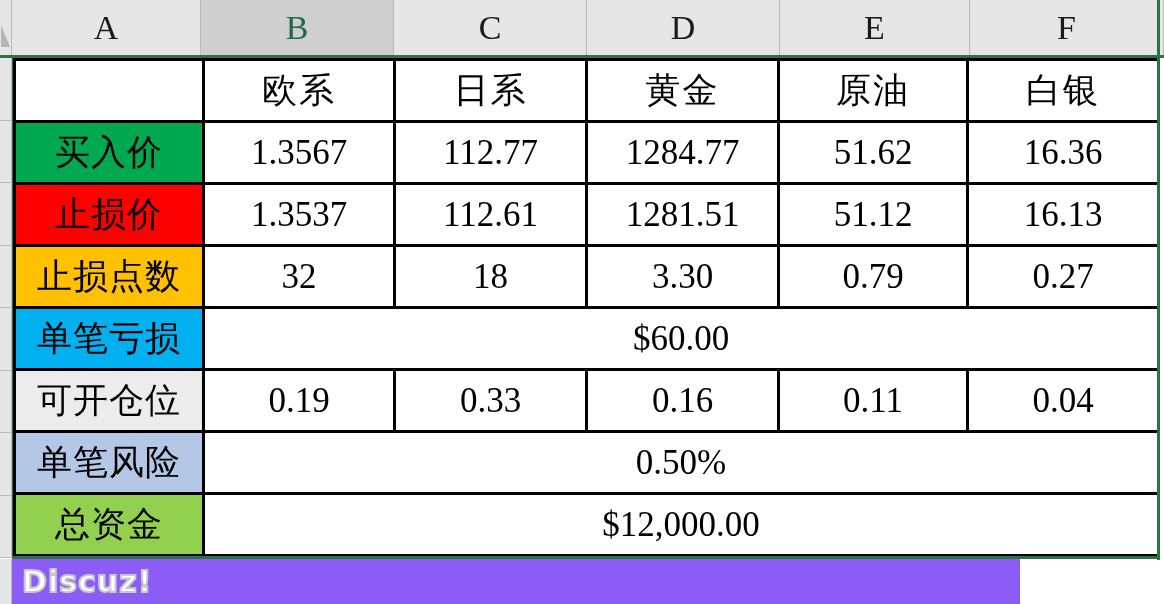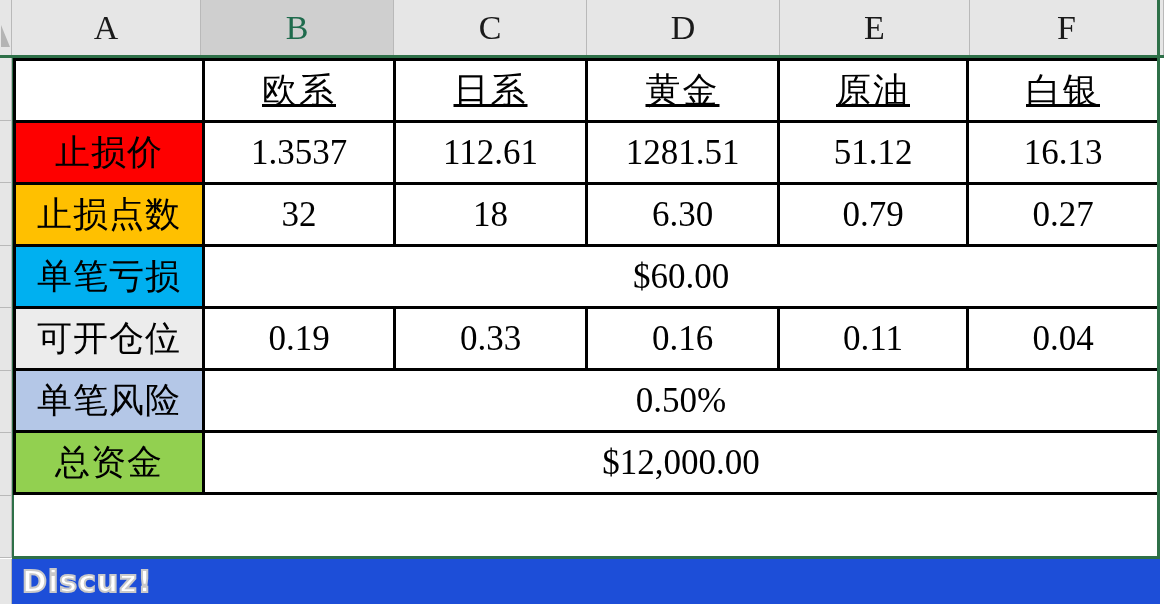--- a/index.html
+++ b/index.html
@@ -123,21 +123,20 @@
     font-family: "DejaVu Serif", "Liberation Serif", serif;
     letter-spacing: 1px;
   }
   td.blank-corner { background: #ffffff; border-color: #000000; }
 
   td.hdr {
     color: #c5590f;
     font-size: 36px;
     font-family: "DejaVu Serif", "Liberation Serif", serif;
     letter-spacing: 2px;
-    text-decoration: underline;
   }
 
   .bg-green  { background: #00a850 !important; }
   .bg-red    { background: #fe0000 !important; margin-left: 46px; }
   .bg-amber  { background: #ffc000 !important; }
   .bg-cyan   { background: #00b0f0 !important; }
   .bg-gray   { background: #ececec !important; margin-left: 28px; }
   .bg-blue   { background: #b4c7e7 !important; margin-left: 28px; }
   .bg-olive  { background: #92d050 !important; }
 
@@ -165,23 +164,23 @@
     width: 2px;
     height: 500px;
     background: #2e7048;
   }
 
   
   .watermark-strip {
     position: absolute;
     left: 0;
     top: 559px;
-    width: 1160px;
+    width: 1020px;
     height: 45px;
-    background: #1d4ed8;
+    background: #8b5cf6;
     display: flex;
     align-items: center;
   }
   .wm-gutter {
     width: 12px;
     height: 45px;
     background: #e6e6e6;
     border-right: 1px solid #b9b9b9;
     box-sizing: border-box;
     flex: 0 0 12px;
@@ -239,35 +238,43 @@
     <tbody>
       <tr>
         <td class="blank-corner"></td>
         <td class="hdr">欧系</td>
         <td class="hdr">日系</td>
         <td class="hdr">黄金</td>
         <td class="hdr">原油</td>
         <td class="hdr">白银</td>
       </tr>
 
+      <tr>
+        <td class="label bg-green">买入价</td>
+        <td>1.3567</td>
+        <td>112.77</td>
+        <td>1284.77</td>
+        <td>51.62</td>
+        <td>16.36</td>
+      </tr>
 
       <tr>
         <td class="label bg-red">止损价</td>
         <td>1.3537</td>
         <td>112.61</td>
         <td>1281.51</td>
         <td>51.12</td>
         <td>16.13</td>
       </tr>
 
       <tr>
         <td class="label bg-amber">止损点数</td>
         <td>32</td>
         <td>18</td>
-        <td>6.30</td>
+        <td>3.30</td>
         <td>0.79</td>
         <td>0.27</td>
       </tr>
 
       <tr>
         <td class="label bg-cyan">单笔亏损</td>
         <td colspan="5">$60.00</td>
       </tr>
 
       <tr>

